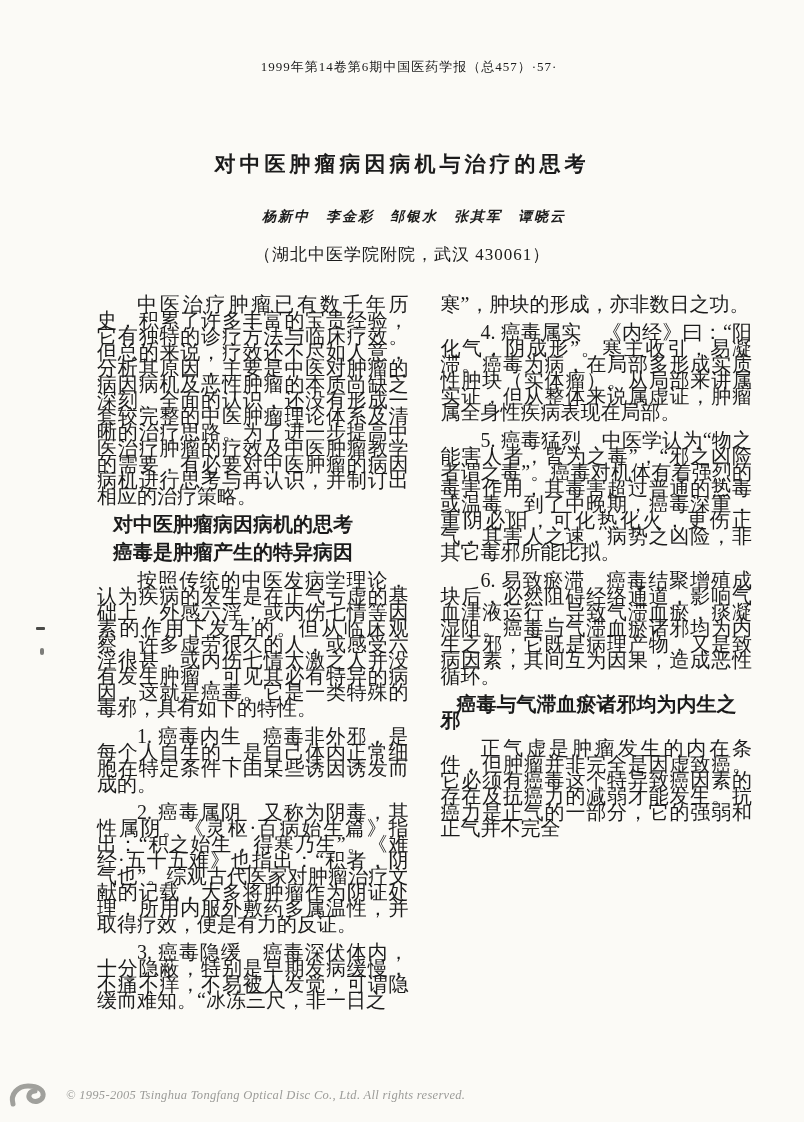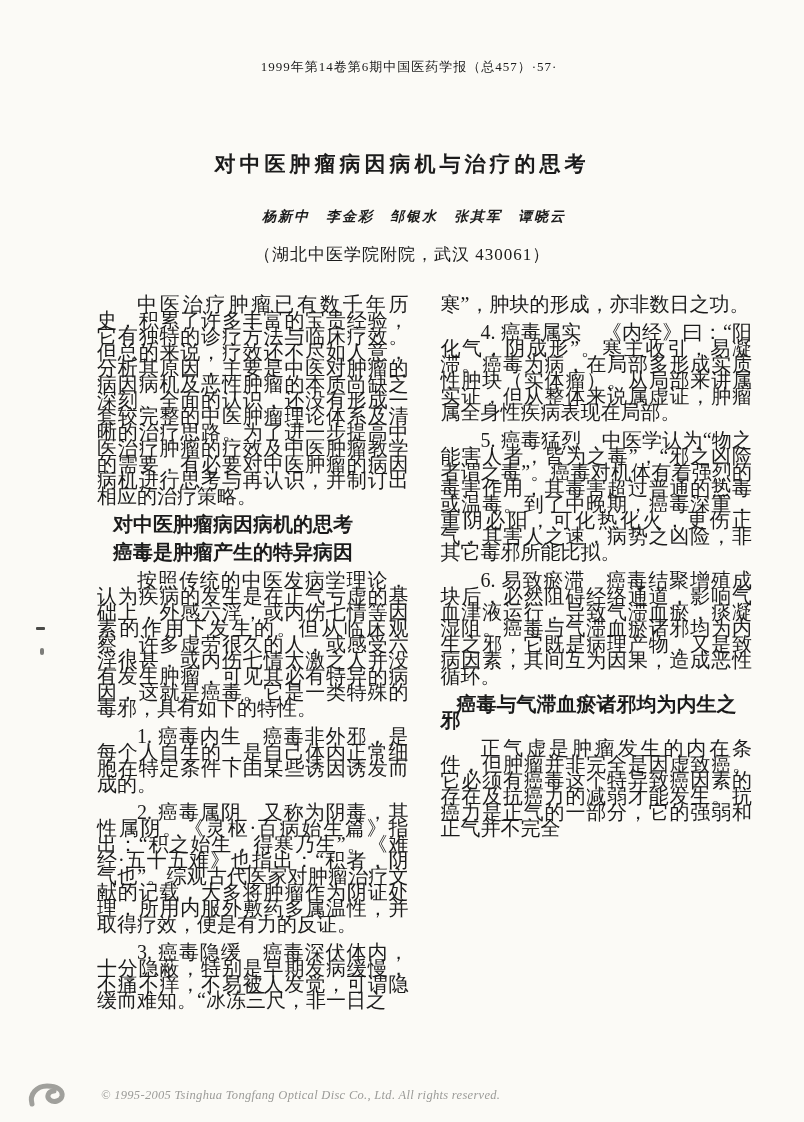--- a/index.html
+++ b/index.html
@@ -84,25 +84,25 @@
   .para.heading {
     font-family: "Liberation Sans", "DejaVu Sans", sans-serif;
     font-weight: bold;
     text-indent: 0.8em;
     text-align: left;
   }
   
   .footer {
     position: absolute;
     top: 1082px;
-    left: 27px;
+    left: 8px;
     right: 26px;
     display: flex;
     align-items: center;
-    gap: 28px;
+    gap: 12px;
   }
   .footer-text {
     color: #9b9b98;
     font-style: italic;
     font-size: 12.5px;
     letter-spacing: 0.3px;
   }
   .logo-wrap {
     width: 46px;
     height: 26px;

